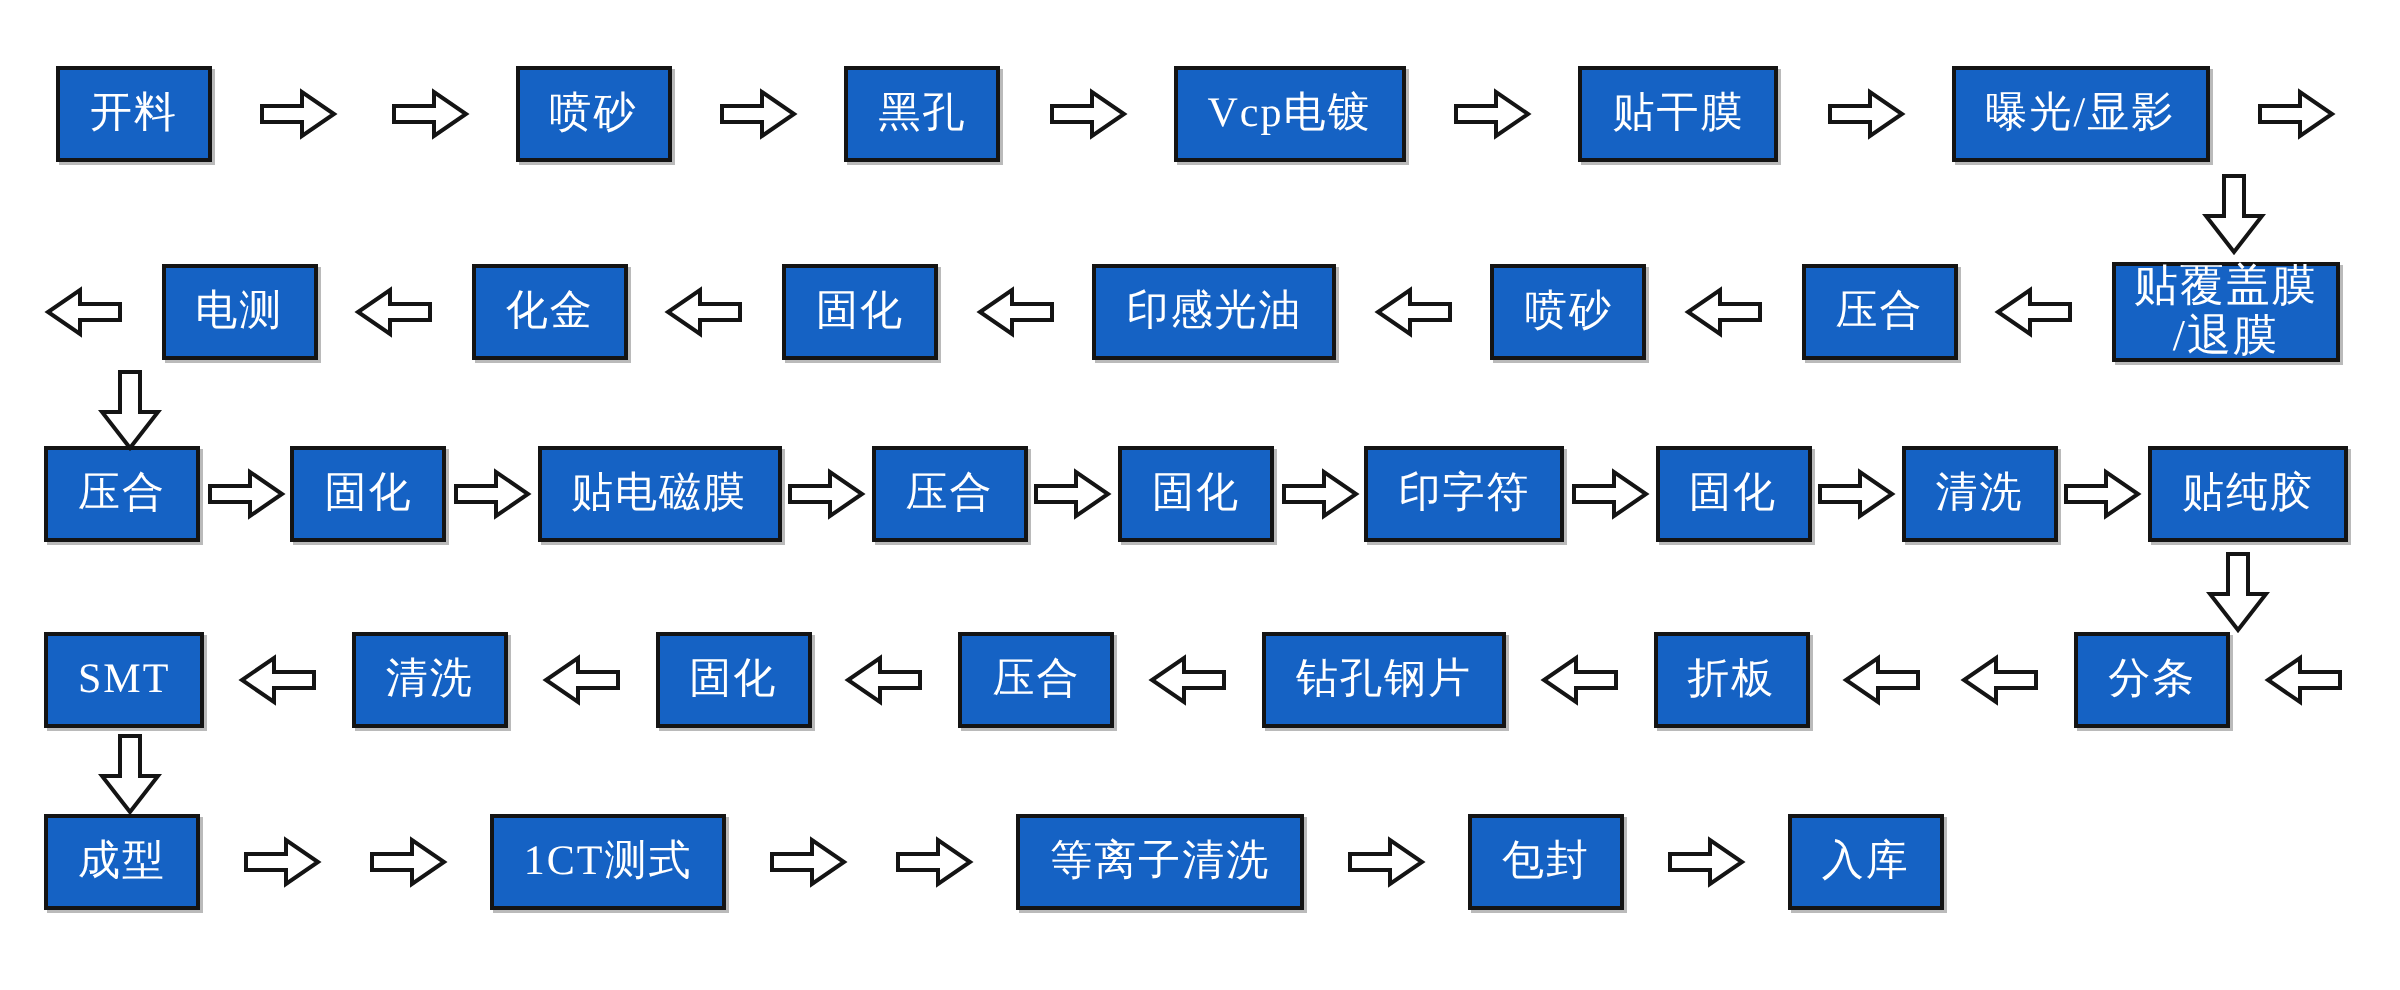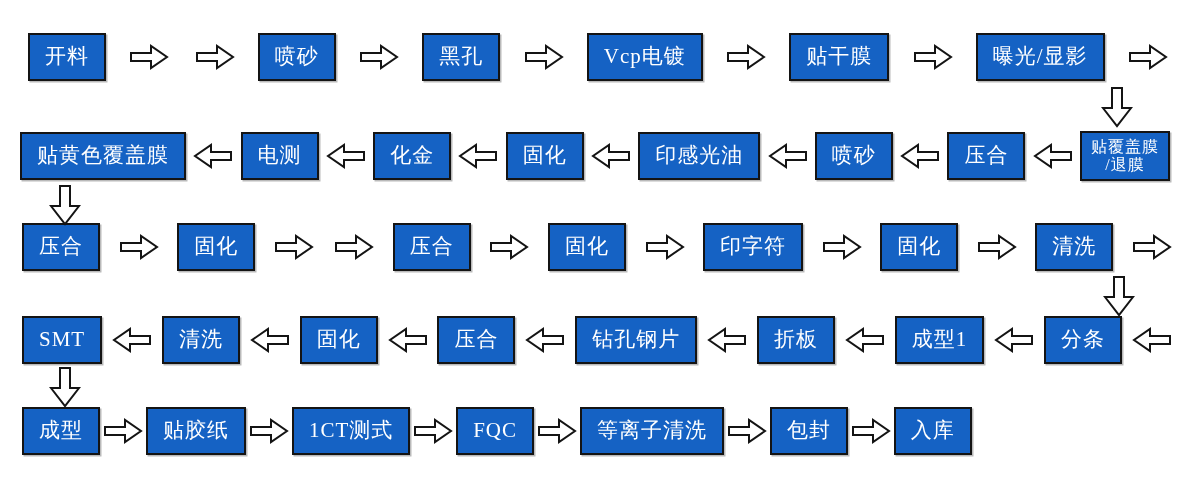--- a/index.html
+++ b/index.html
@@ -44,21 +44,21 @@
     justify-content: center;
     font-size: 21px;
     letter-spacing: 1px;
     line-height: 1.12;
     white-space: pre-line;
     text-align: center;
     box-shadow: 1.5px 1.5px 0 rgba(130,130,130,0.55);
     flex: 0 0 auto;
   }
   .process-box.two-line {
-    font-size: 16px;
+    font-size: 22px;
     padding: 0 9px;
     height: 50px;
   }
   .arrow {
     flex: 0 0 auto;
     display: flex;
     align-items: center;
     justify-content: center;
     margin: 0 2px;
   }
@@ -110,21 +110,20 @@
         </svg>
       </span>
       <div class="process-box">曝光/显影</div>
       <span class="arrow">
         <svg width="40" height="28" viewBox="0 0 40 28">
           <path d="M2 10 H22 V3 L38 14 L22 25 V18 H2 Z" fill="#FFFFFF" stroke="#141414" stroke-width="2" stroke-linejoin="miter"></path>
         </svg>
       </span>
     </div>
   <div class="flow-row" id="row-2">
-      <div class="process-box">贴黄色覆盖膜</div>
       <span class="arrow">
         <svg width="40" height="28" viewBox="0 0 40 28">
           <path d="M38 10 H18 V3 L2 14 L18 25 V18 H38 Z" fill="#FFFFFF" stroke="#141414" stroke-width="2" stroke-linejoin="miter"></path>
         </svg>
       </span>
       <div class="process-box">电测</div>
       <span class="arrow">
         <svg width="40" height="28" viewBox="0 0 40 28">
           <path d="M38 10 H18 V3 L2 14 L18 25 V18 H38 Z" fill="#FFFFFF" stroke="#141414" stroke-width="2" stroke-linejoin="miter"></path>
         </svg>
@@ -168,20 +167,21 @@
         <svg width="40" height="28" viewBox="0 0 40 28">
           <path d="M2 10 H22 V3 L38 14 L22 25 V18 H2 Z" fill="#FFFFFF" stroke="#141414" stroke-width="2" stroke-linejoin="miter"></path>
         </svg>
       </span>
       <div class="process-box">固化</div>
       <span class="arrow">
         <svg width="40" height="28" viewBox="0 0 40 28">
           <path d="M2 10 H22 V3 L38 14 L22 25 V18 H2 Z" fill="#FFFFFF" stroke="#141414" stroke-width="2" stroke-linejoin="miter"></path>
         </svg>
       </span>
+      <div class="process-box">贴电磁膜</div>
       <span class="arrow">
         <svg width="40" height="28" viewBox="0 0 40 28">
           <path d="M2 10 H22 V3 L38 14 L22 25 V18 H2 Z" fill="#FFFFFF" stroke="#141414" stroke-width="2" stroke-linejoin="miter"></path>
         </svg>
       </span>
       <div class="process-box">压合</div>
       <span class="arrow">
         <svg width="40" height="28" viewBox="0 0 40 28">
           <path d="M2 10 H22 V3 L38 14 L22 25 V18 H2 Z" fill="#FFFFFF" stroke="#141414" stroke-width="2" stroke-linejoin="miter"></path>
         </svg>
@@ -203,20 +203,21 @@
         <svg width="40" height="28" viewBox="0 0 40 28">
           <path d="M2 10 H22 V3 L38 14 L22 25 V18 H2 Z" fill="#FFFFFF" stroke="#141414" stroke-width="2" stroke-linejoin="miter"></path>
         </svg>
       </span>
       <div class="process-box">清洗</div>
       <span class="arrow">
         <svg width="40" height="28" viewBox="0 0 40 28">
           <path d="M2 10 H22 V3 L38 14 L22 25 V18 H2 Z" fill="#FFFFFF" stroke="#141414" stroke-width="2" stroke-linejoin="miter"></path>
         </svg>
       </span>
+      <div class="process-box">贴纯胶</div>
     </div>
   <div class="flow-row" id="row-4">
       <div class="process-box">SMT</div>
       <span class="arrow">
         <svg width="40" height="28" viewBox="0 0 40 28">
           <path d="M38 10 H18 V3 L2 14 L18 25 V18 H38 Z" fill="#FFFFFF" stroke="#141414" stroke-width="2" stroke-linejoin="miter"></path>
         </svg>
       </span>
       <div class="process-box">清洗</div>
       <span class="arrow">
@@ -241,53 +242,50 @@
         <svg width="40" height="28" viewBox="0 0 40 28">
           <path d="M38 10 H18 V3 L2 14 L18 25 V18 H38 Z" fill="#FFFFFF" stroke="#141414" stroke-width="2" stroke-linejoin="miter"></path>
         </svg>
       </span>
       <div class="process-box">折板</div>
       <span class="arrow">
         <svg width="40" height="28" viewBox="0 0 40 28">
           <path d="M38 10 H18 V3 L2 14 L18 25 V18 H38 Z" fill="#FFFFFF" stroke="#141414" stroke-width="2" stroke-linejoin="miter"></path>
         </svg>
       </span>
-      <div class="process-box">成型1</div>
       <span class="arrow">
         <svg width="40" height="28" viewBox="0 0 40 28">
           <path d="M38 10 H18 V3 L2 14 L18 25 V18 H38 Z" fill="#FFFFFF" stroke="#141414" stroke-width="2" stroke-linejoin="miter"></path>
         </svg>
       </span>
       <div class="process-box">分条</div>
       <span class="arrow">
         <svg width="40" height="28" viewBox="0 0 40 28">
           <path d="M38 10 H18 V3 L2 14 L18 25 V18 H38 Z" fill="#FFFFFF" stroke="#141414" stroke-width="2" stroke-linejoin="miter"></path>
         </svg>
       </span>
     </div>
   <div class="flow-row" id="row-5">
       <div class="process-box">成型</div>
       <span class="arrow">
         <svg width="40" height="28" viewBox="0 0 40 28">
           <path d="M2 10 H22 V3 L38 14 L22 25 V18 H2 Z" fill="#FFFFFF" stroke="#141414" stroke-width="2" stroke-linejoin="miter"></path>
         </svg>
       </span>
-      <div class="process-box">贴胶纸</div>
       <span class="arrow">
         <svg width="40" height="28" viewBox="0 0 40 28">
           <path d="M2 10 H22 V3 L38 14 L22 25 V18 H2 Z" fill="#FFFFFF" stroke="#141414" stroke-width="2" stroke-linejoin="miter"></path>
         </svg>
       </span>
       <div class="process-box">1CT测式</div>
       <span class="arrow">
         <svg width="40" height="28" viewBox="0 0 40 28">
           <path d="M2 10 H22 V3 L38 14 L22 25 V18 H2 Z" fill="#FFFFFF" stroke="#141414" stroke-width="2" stroke-linejoin="miter"></path>
         </svg>
       </span>
-      <div class="process-box">FQC</div>
       <span class="arrow">
         <svg width="40" height="28" viewBox="0 0 40 28">
           <path d="M2 10 H22 V3 L38 14 L22 25 V18 H2 Z" fill="#FFFFFF" stroke="#141414" stroke-width="2" stroke-linejoin="miter"></path>
         </svg>
       </span>
       <div class="process-box">等离子清洗</div>
       <span class="arrow">
         <svg width="40" height="28" viewBox="0 0 40 28">
           <path d="M2 10 H22 V3 L38 14 L22 25 V18 H2 Z" fill="#FFFFFF" stroke="#141414" stroke-width="2" stroke-linejoin="miter"></path>
         </svg>

